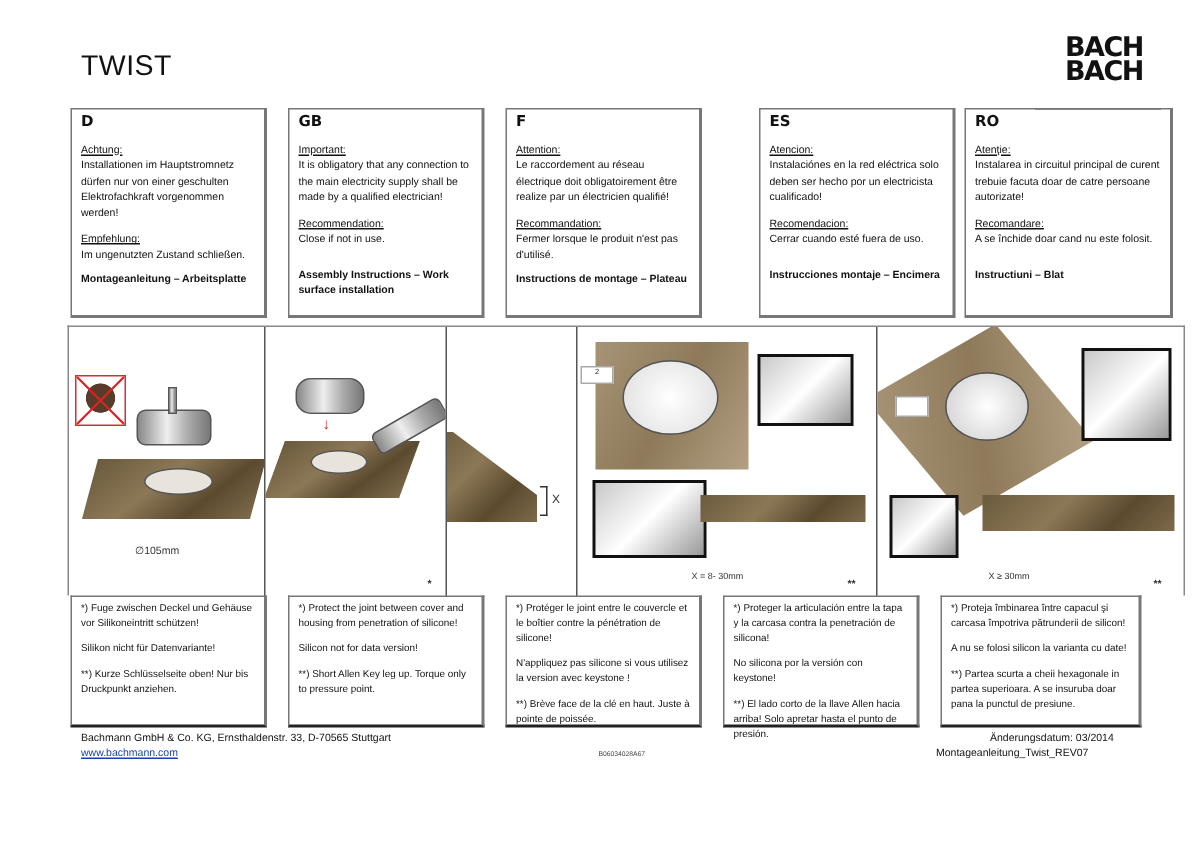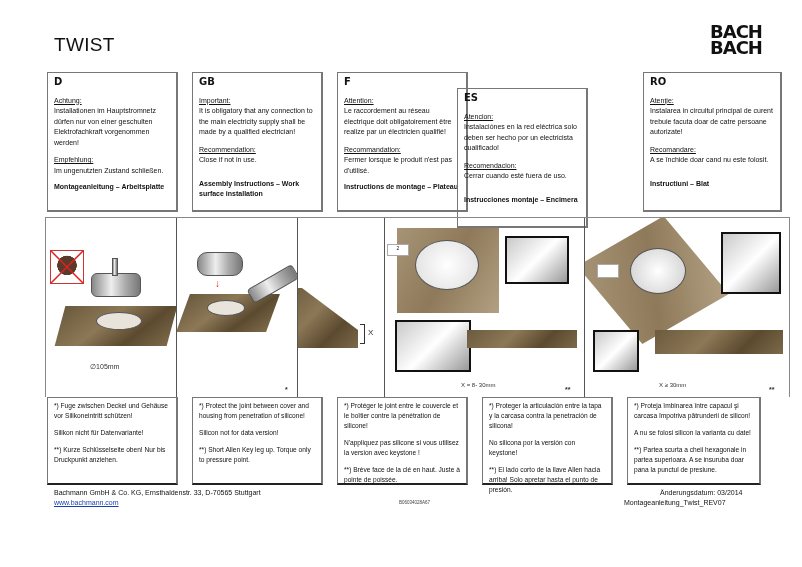--- a/index.html
+++ b/index.html
@@ -63,21 +63,21 @@
 </div>
 <div class="lang-box" style="left:337px;">
   <span class="lang-code">F</span>
   <span class="u">Attention:</span>
   <span>Le raccordement au réseau électrique doit obligatoirement être realize par un électricien qualifié!</span>
   <div class="gap"></div>
   <span class="u">Recommandation:</span>
   <span>Fermer lorsque le produit n'est pas d'utilisé.</span>
   <span class="b">Instructions de montage – Plateau</span>
 </div>
-<div class="lang-box" style="left:457px;margin-top:16px;">
+<div class="lang-box" style="left:506px;">
   <span class="lang-code">ES</span>
   <span class="u">Atencion:</span>
   <span>Instalaciónes en la red eléctrica solo deben ser hecho por un electricista cualificado!</span>
   <div class="gap"></div>
   <span class="u">Recomendacion:</span>
   <span>Cerrar cuando esté fuera de uso.</span>
   <div class="gap"></div>
   <span class="b">Instrucciones montaje – Encimera</span>
 </div>
 <div class="lang-box" style="left:643px; width:139px;">

